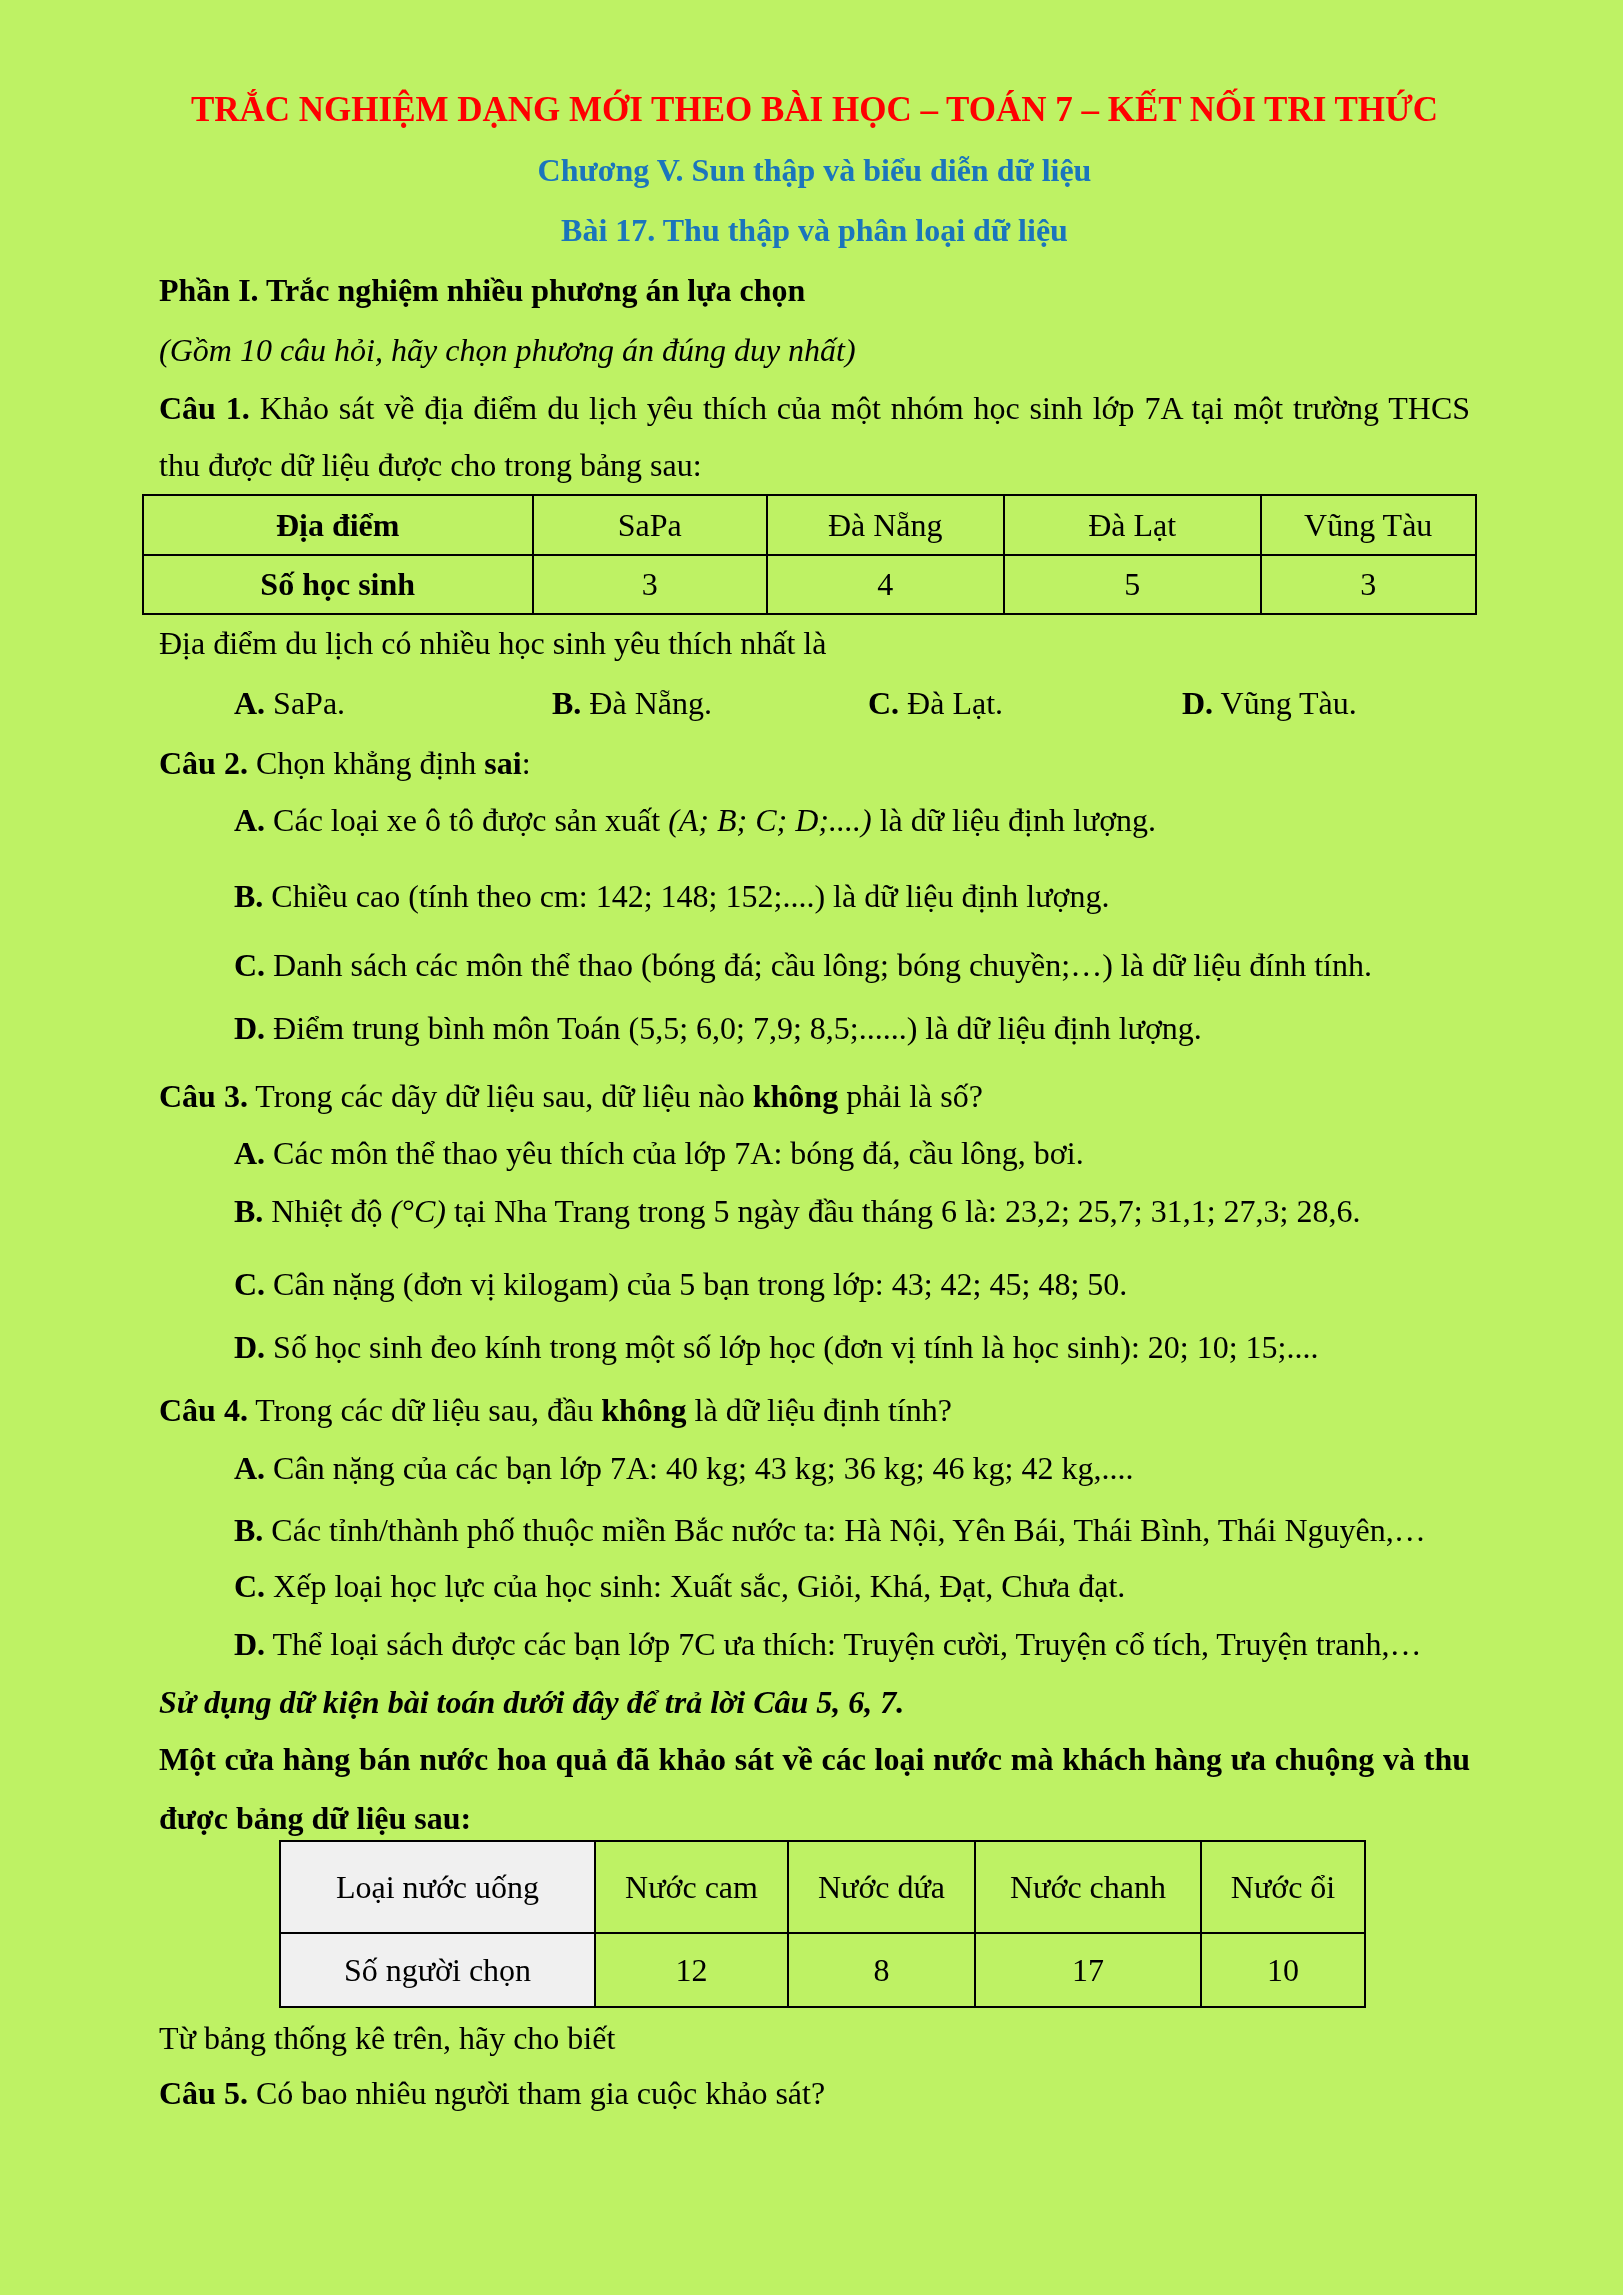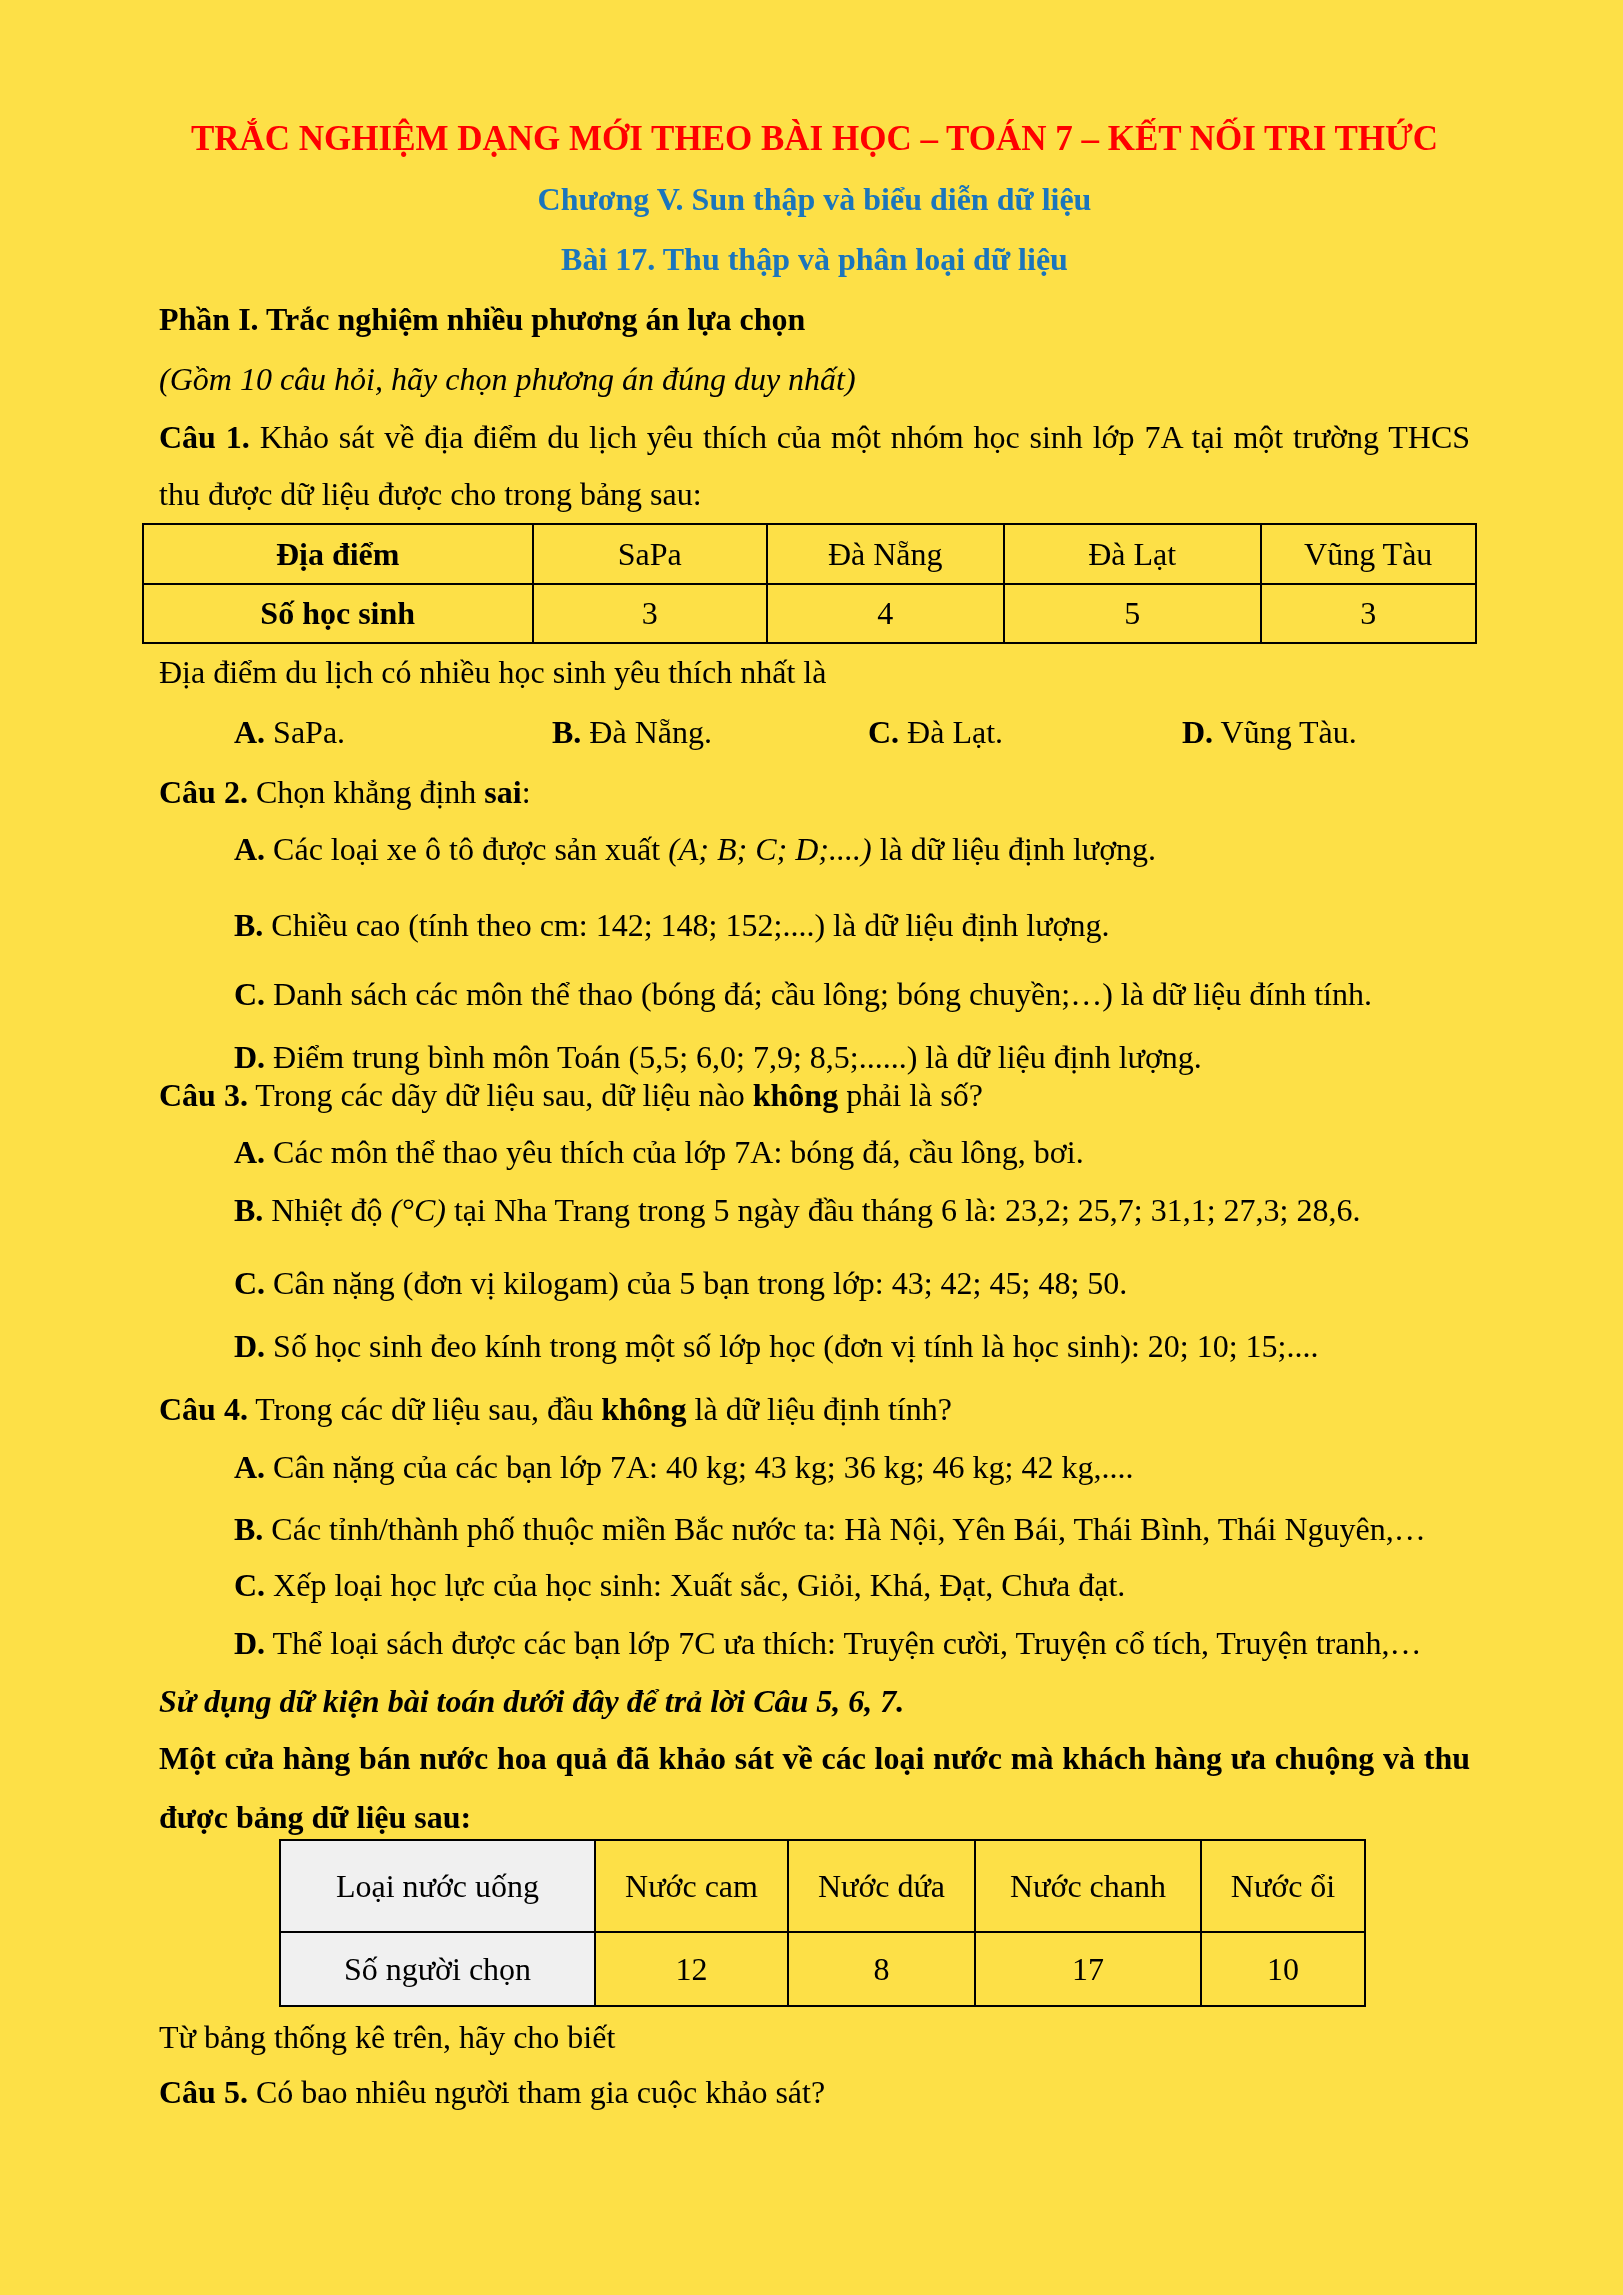--- a/index.html
+++ b/index.html
@@ -1,22 +1,22 @@
 <!DOCTYPE html>
 <html style="--title-red: #FF0000; --heading-blue: #1B75BC; --table2-shade: #F0F0F0;font-size:12.6px"><head>
 <meta charset="utf-8">
 <style>
   html,body{margin:0;padding:0;background:#ffffff;}
   .page{
     position:relative;
     width:1623px;height:2295px;
     overflow:hidden;
     box-sizing:border-box;
-    padding-top:109px;
-    background:#fde047;
+    padding-top:80px;
+    background:#bef264;
     font-family:"Liberation Serif","DejaVu Serif",serif;
     font-size:32px;color:#000;
   }
   .content{padding:0 153px 0 159px;}
   p{margin:0;}
   .title{
     text-align:center;font-weight:bold;font-size:35px;
     line-height:60px;color:var(--title-red,#FF0000);
     white-space:nowrap;
   }
@@ -55,21 +55,21 @@
   .mt14{margin-top:11px;}
   .mt22{margin-top:17.3px;}
   .mt23{margin-top:18px;}
   .mt24{margin-top:19px;}
   .mt25{margin-top:19.6px;}
   .mt26{margin-top:20.4px;}
   .mt28{margin-top:22px;}
   .mt31{margin-top:24px;}
   .mt32{margin-top:25px;}
   .mt35{margin-top:38px;}
-  .mt38{}
+  .mt38{margin-top:30px;}
   .mt39{margin-top:31px;}
   .mt44{margin-top:35px;}
   .mt12{margin-top:9.4px;}
 </style>
 </head>
 <body>
 
 <div class="page">
   <div class="content">
 

